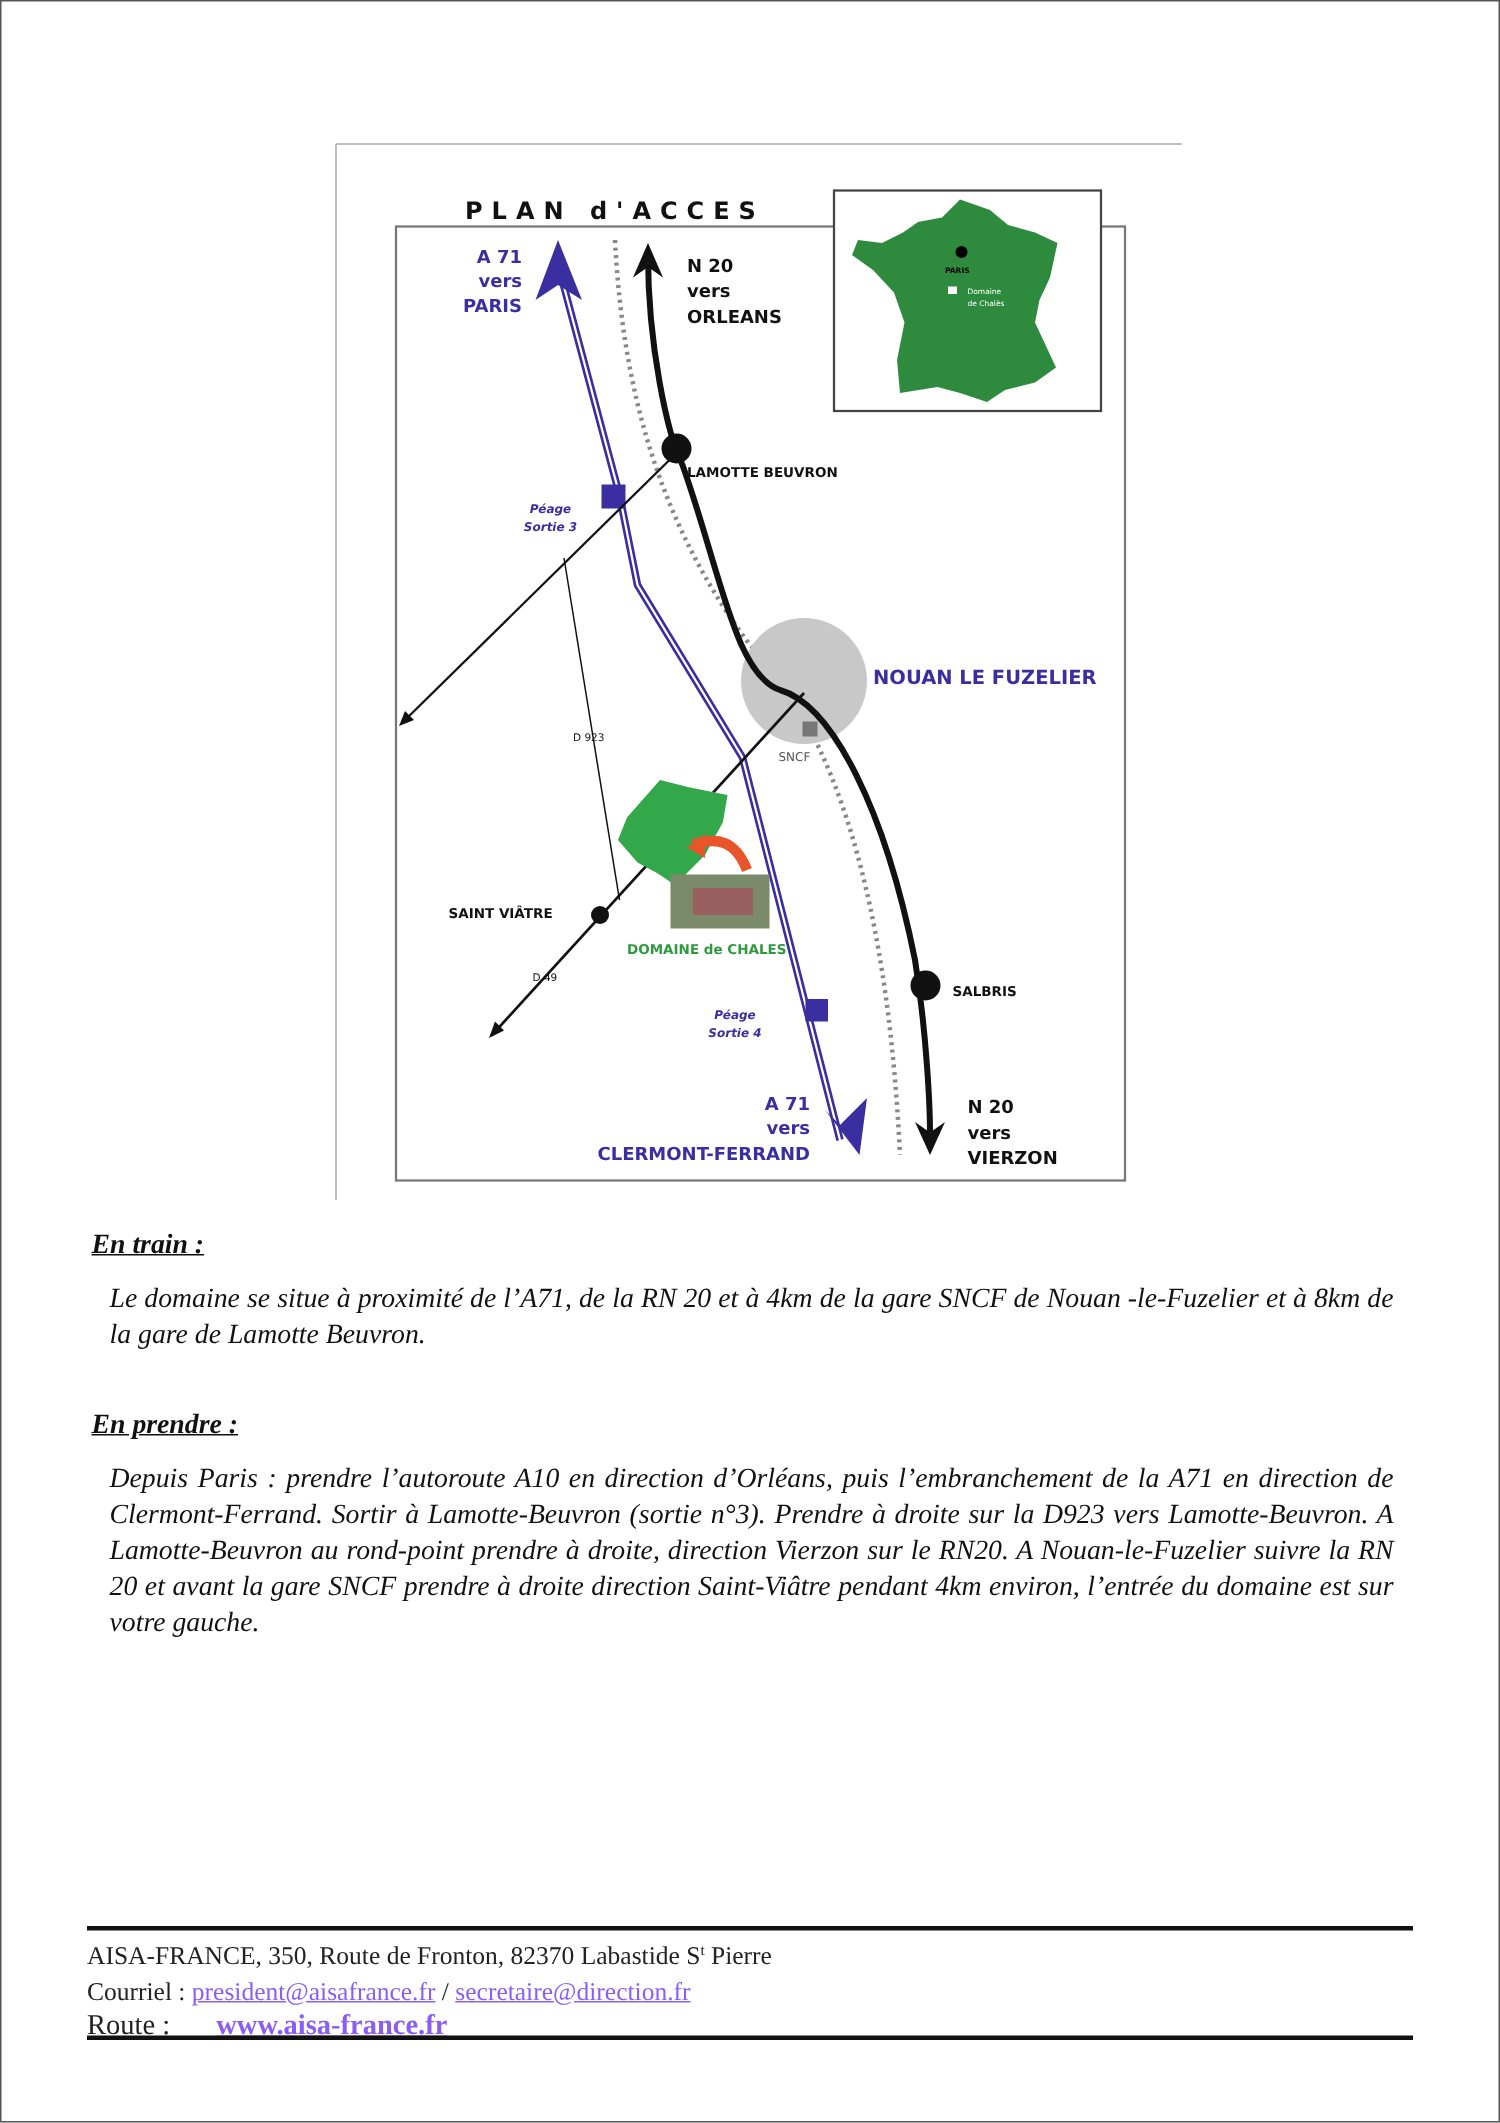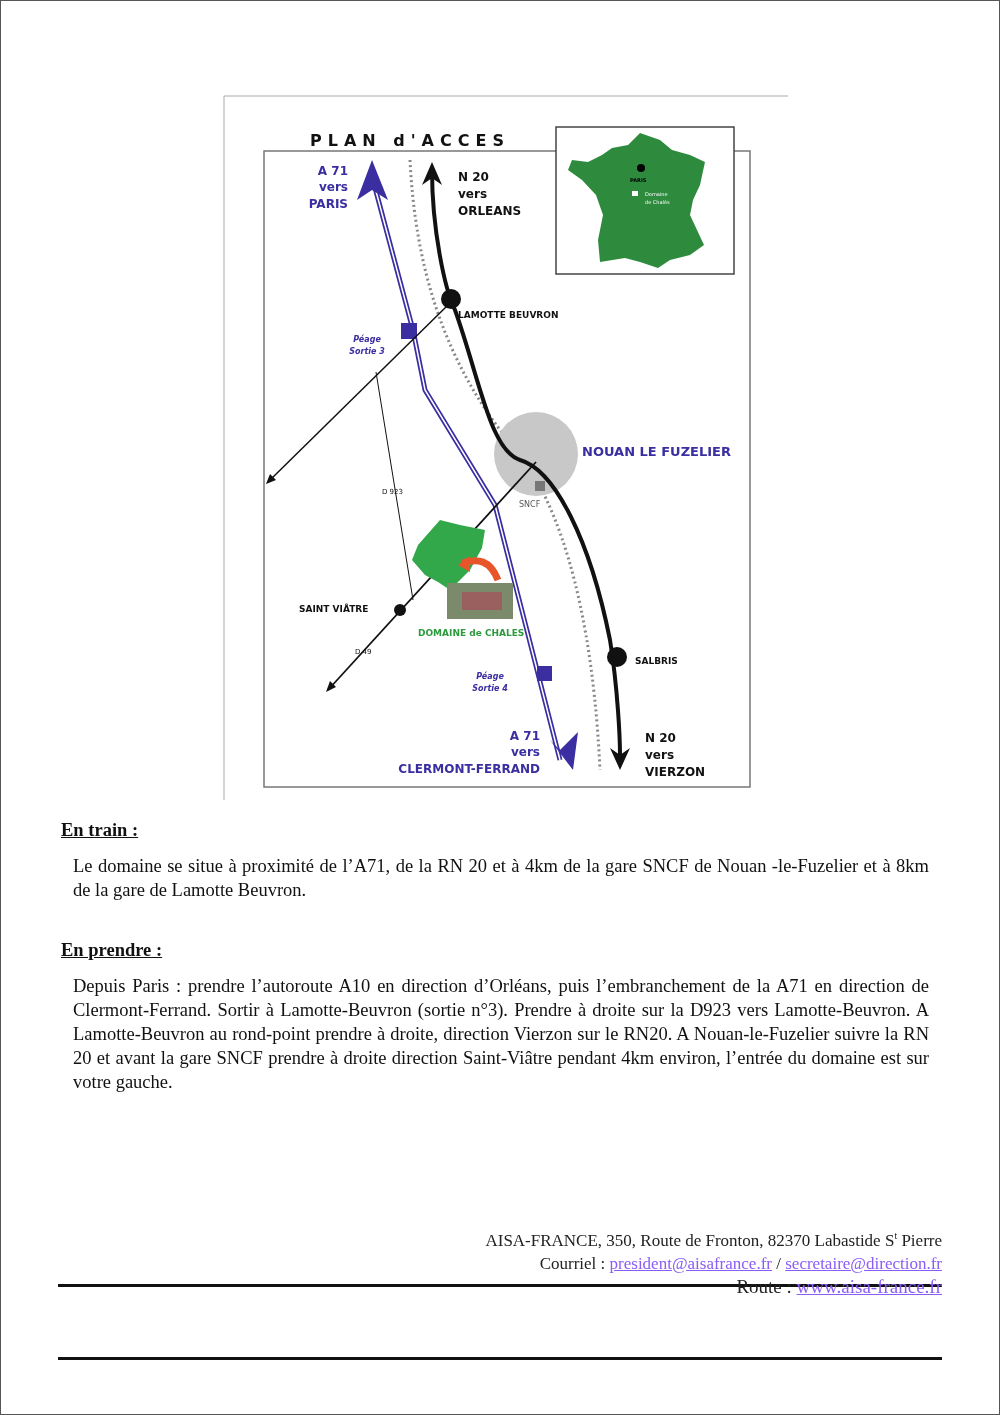--- a/index.html
+++ b/index.html
@@ -1,27 +1,27 @@
 <!DOCTYPE html>
 <html><head>
 <meta charset="utf-8">
 <style>
   html,body{margin:0;padding:0;background:#fff;}
   body{width:1000px;height:1415px;position:relative;overflow:hidden;font-family:"Liberation Serif",serif;}
   .page-border{position:absolute;left:0;top:0;width:998px;height:1413px;border:1px solid #555;}
   .map-wrap{position:absolute;left:0;top:0;width:1000px;height:800px;text-align:right;}
-  .body-text{position:absolute;left:61px;top:818px;width:880px;font-size:18.5px;line-height:24px;color:#111;}
+  .body-text{position:absolute;left:61px;top:818px;width:880px;font-size:18.5px;line-height:24px;color:#111;font-style:italic;}
   .section-title{font-weight:bold;text-decoration:underline;}
   .para{text-align:justify;margin:12px;}
   .gap{height:24px;}
   .footer-line{position:absolute;left:58px;width:884px;height:3px;background:#111;}
-  .footer{position:absolute;left:58px;top:1224px;width:884px;text-align:right;font-size:17px;line-height:23px;color:#222;}
+  .footer{position:absolute;left:58px;top:1289px;width:884px;text-align:left;font-size:17px;line-height:23px;color:#222;}
   .footer a{color:#8b5cf6;text-decoration:underline;}
   .footer .site{font-size:19px;}
-  .footer .site a{font-weight:normal;}
+  .footer .site a{font-weight:bold;margin-left:26px;}
 </style>
 </head>
 <body>
 
 <div class="page-border"></div>
 
 <div class="map-wrap">
 <svg width="1000" height="800" viewBox="0 0 1000 800" xmlns="http://www.w3.org/2000/svg" style="font-family:'DejaVu Sans',sans-serif;">
 
   <line x1="224" y1="96" x2="788" y2="96" stroke="#aaa" stroke-width="1"></line>

